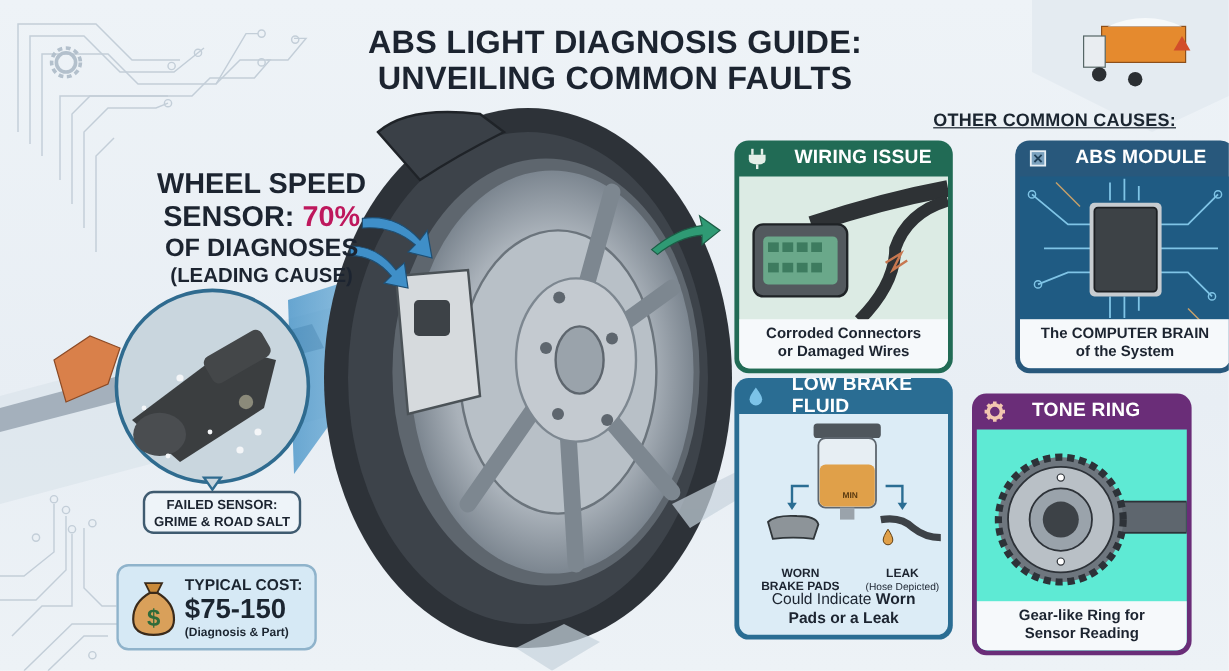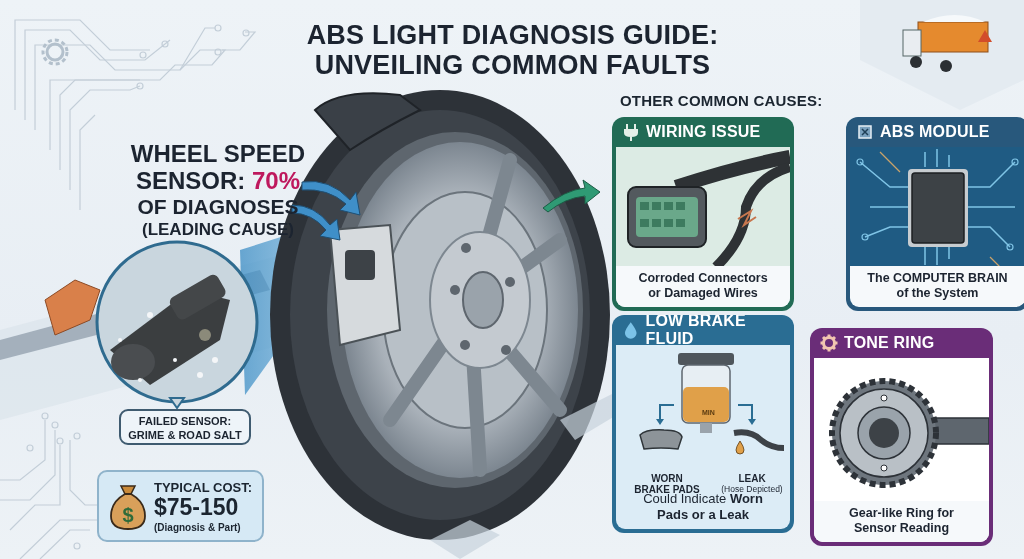--- a/index.html
+++ b/index.html
@@ -34,45 +34,45 @@
   }
   .cost {
     position:absolute; left:97px; top:470px; width:167px; height:72px;
     background:#d6e9f5; border:2px solid #8fb3cb; border-radius:10px;
     box-sizing:border-box;
   }
   .cost .t1 { position:absolute; left:55px; top:8px; font-size:13px; font-weight:800; }
   .cost .t2 { position:absolute; left:55px; top:22px; font-size:23px; font-weight:900; }
   .cost .t3 { position:absolute; left:55px; top:50px; font-size:10px; font-weight:600; }
   .others-heading {
-    position:absolute; left:620px; top:92px; width:360px; text-align:left;
-    font-size:15px; font-weight:900; letter-spacing:0.2px;
+    position:absolute; left:620px; top:92px; width:360px; text-align:right;
+    font-size:15px; font-weight:900; letter-spacing:0.2px;text-decoration:underline;
   }
   .card {
     position:absolute; border-radius:12px; overflow:hidden; box-sizing:border-box;
   }
   .card .hdr {
     height:30px; display:flex; align-items:center; padding-left:10px;
-    color:#fff; font-weight:900; font-size:16px; letter-spacing:0.2px;
+    color:#fff; font-weight:900; font-size:16px; letter-spacing:0.2px;gap:16px;
   }
   .card .hdr .ico { width:18px; height:18px; margin-right:6px; display:inline-block; }
   .card .body { position:absolute; left:4px; right:4px; top:30px; bottom:4px; border-radius:0 0 9px 9px; overflow:hidden; }
   .card .cap {
     position:absolute; left:0; right:0; bottom:0; background:#f6f9fb;
     text-align:center; font-size:12.5px; line-height:15px; font-weight:600;
     color:#1c2430; padding:5px 0 6px 0;
   }
   .c-wiring { left:612px; top:117px; width:182px; height:194px; background:#216b55; }
   .c-wiring .body { background:#dcebe4; }
   .c-module { left:810px; top:117px; width:183px; height:194px; background:#28587c;margin-left:36px; }
   .c-module .body { background:#1f5b83; }
   .c-fluid { left:612px; top:315px; width:182px; height:218px; background:#2a6d93; }
   .c-fluid .body { background:#dcecf6; }
   .c-tone { left:810px; top:328px; width:183px; height:218px; background:#6a2d78; }
-  .c-tone .body { background:#ffffff; }
+  .c-tone .body { background:#5eead4; }
   .c-fluid .cap { background:transparent; font-weight:500; font-size:13px; line-height:16px; }
   .c-fluid .cap b { font-weight:800; }
   .fl-lbl { position:absolute; font-size:10px; font-weight:800; text-align:center; line-height:11px; color:#1c2430;}
   .fl-sub { font-size:8.5px; font-weight:500; }
 </style>
 </head>
 <body>
 
 <svg class="bg-svg" width="1024" height="559">
   <defs>

